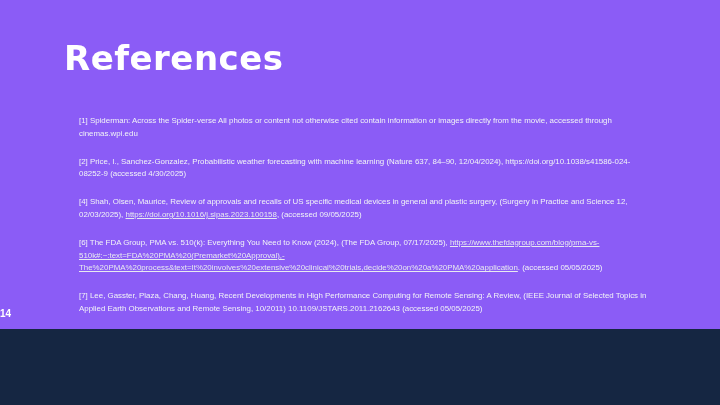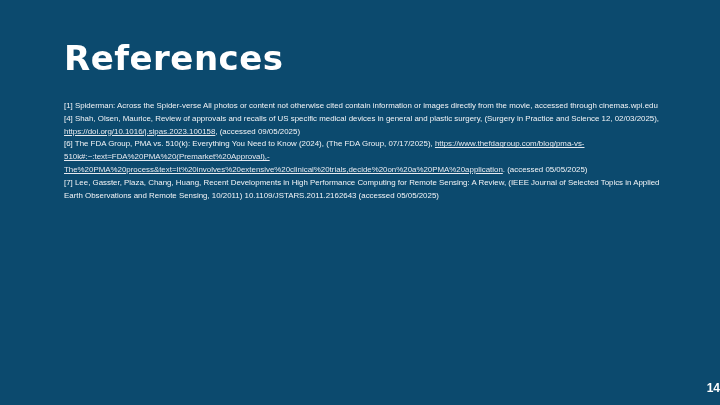--- a/index.html
+++ b/index.html
@@ -9,22 +9,22 @@
   body {
     width: 720px;
     height: 405px;
     background: #152642;
     font-family: "Liberation Sans", sans-serif;
     overflow: hidden;
   }
   .slide {
     position: relative;
     width: 720px;
-    height: 405px;
-    background: #0c4a6e;
+    height: 329px;
+    background: #8b5cf6;
     box-sizing: border-box;
   }
   .title {
     position: absolute;
     left: 64px;
     top: 38px;
     font-size: 34px;
     font-weight: bold;
     color: #ffffff;
     letter-spacing: 0.5px;
@@ -33,51 +33,52 @@
   .refs {
     position: absolute;
     left: 64px;
     top: 100px;
     width: 600px;
     color: #f2f4f7;
     font-size: 7.9px;
     line-height: 1.62;
   }
   .ref-line {
-    margin: 0;
+    margin: 15px;
     padding: 0;
     white-space: normal;
     word-break: break-word;
   }
   .lnk {
     color: #e8eaf0;
     text-decoration: underline;
     text-align: center;
   }
   .page-num {
     position: absolute;
     left: 0;
     right: 0;
     bottom: 10px;
-    text-align: right;
+    text-align: left;
     color: #ffffff;
-    font-size: 12px;
+    font-size: 10px;
     font-weight: bold;
   }
 </style>
 </head>
 <body>
 
 <div class="slide">
 
   <div class="title">References</div>
 
   <div class="refs">
       <p class="ref-line"><span>[1] Spiderman: Across the Spider-verse</span><span>
 All photos or content not otherwise cited contain information or images directly from the movie, accessed through cinemas.wpi.edu</span></p>
+      <p class="ref-line"><span>[2] Price, I., Sanchez-Gonzalez, Probabilistic weather forecasting with machine learning (Nature 637, 84–90, 12/04/2024), https://doi.org/10.1038/s41586-024-08252-9 (accessed 4/30/2025)</span></p>
       <p class="ref-line"><span>[4] Shah, Olsen, Maurice, Review of approvals and recalls of US specific medical devices in general and plastic surgery, (Surgery in Practice and Science 12, 02/03/2025), </span><a class="lnk" href="#">https://doi.org/10.1016/j.sipas.2023.100158</a><span>, (accessed 09/05/2025)</span></p>
       <p class="ref-line"><span>[6] The FDA Group, PMA vs. 510(k): Everything You Need to Know (2024), (The FDA Group, 07/17/2025), </span><a class="lnk" href="#">https://www.thefdagroup.com/blog/pma-vs-510k#:~:text=FDA%20PMA%20(Premarket%20Approval),-The%20PMA%20process&amp;text=It%20involves%20extensive%20clinical%20trials,decide%20on%20a%20PMA%20application</a><span>. (accessed 05/05/2025)</span></p>
       <p class="ref-line"><span>[7] Lee, Gasster, Plaza, Chang, Huang, Recent Developments in High Performance Computing for Remote Sensing: A Review, (IEEE Journal of Selected Topics in Applied Earth Observations and Remote Sensing, 10/2011) 10.1109/JSTARS.2011.2162643 (accessed 05/05/2025)</span></p>
     </div>
 
   <div class="page-num">14</div>
 
 </div>
 
 </body></html>

